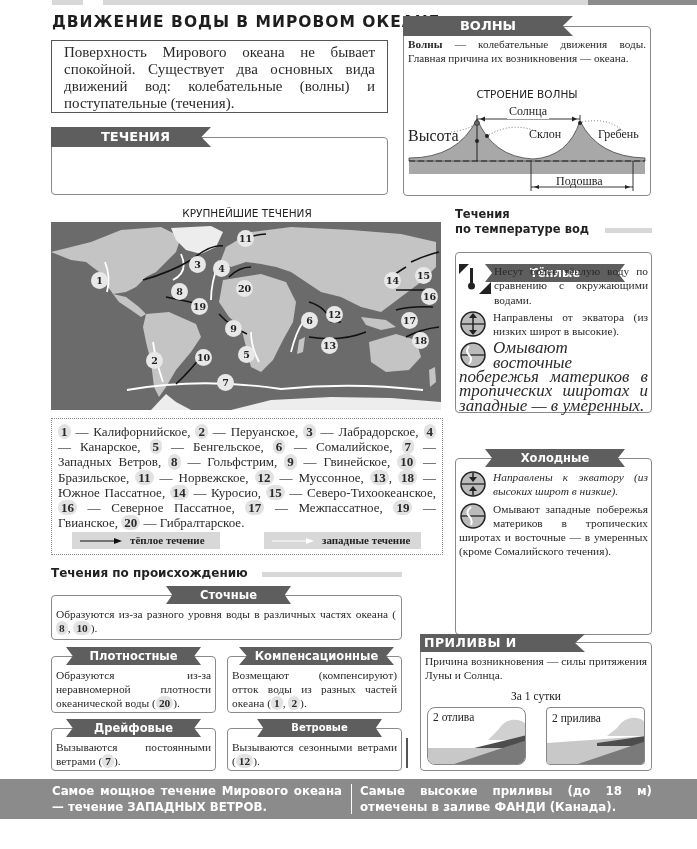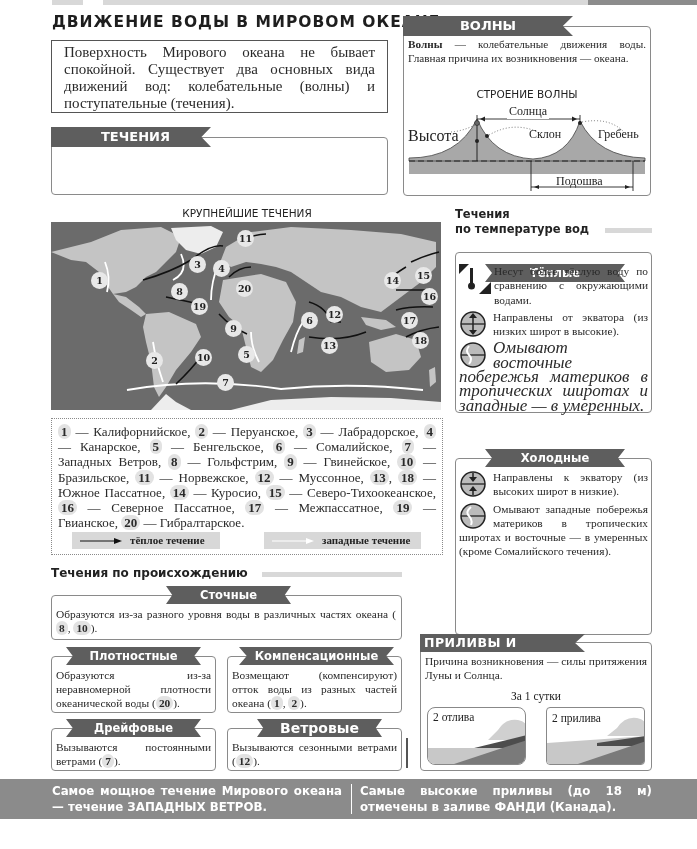--- a/index.html
+++ b/index.html
@@ -211,21 +211,21 @@
           </svg>
       </span><span>Омывают восточные побережья материков в тропических широтах и западные — в умеренных.</span>
     </div>
   </div>
 </div>
 
 <div class="abs" style="left:455px; top:425px; width:197px; height:194px;margin-top:24px;">
   <div class="abs panel" style="left:0; top:9px; width:197px; height:177px;"></div>
   <div class="abs ribbon ribbon-both" style="left:30px; top:0; width:140px; height:18px; font-size:11.5px; line-height:18px;">Холодные</div>
   <div class="abs" style="left:4px; top:21px; width:189px;">
-    <div class="sec-text" style="font-size:11.4px; line-height:14.3px; margin-bottom:3px; clear:both;">
+    <div class="sec-text" style="font-size:11.4px; line-height:14.3px; margin-bottom:3px; clear:both;font-style:italic;">
       <span style="float:left; width:30px; height:28px; margin-right:4px;">
         <svg width="28" height="28">
             <circle cx="14" cy="14" r="12" fill="#bbb" stroke="#222" stroke-width="1.5"></circle>
             <line x1="2" y1="14" x2="26" y2="14" stroke="#222" stroke-width="1.3"></line>
             <line x1="14" y1="3" x2="14" y2="11" stroke="#222" stroke-width="1.5"></line>
             <polygon points="14,12 10,7 18,7" fill="#222"></polygon>
             <line x1="14" y1="17" x2="14" y2="25" stroke="#222" stroke-width="1.5"></line>
             <polygon points="14,16 10,21 18,21" fill="#222"></polygon>
           </svg>
       </span><span>Направлены к экватору (из высоких широт в низкие).</span>
@@ -264,21 +264,21 @@
 </div>
 
 <div class="abs" style="left:51px; top:719px; width:165px; height:52px;">
   <div class="abs panel" style="left:0; top:9px; width:165px; height:43px;"></div>
   <div class="abs ribbon ribbon-both" style="left:15px; top:0; width:135px; height:18px; font-size:11.5px; line-height:18px;">Дрейфовые</div>
   <div class="abs sec-text" style="left:5px; top:21px; width:155px; font-size:11.4px; line-height:14px;"><span>Вызываются постоянными ветрами (</span><span class="num">7</span><span>).</span></div>
 </div>
 
 <div class="abs" style="left:227px; top:719px; width:175px; height:52px;">
   <div class="abs panel" style="left:0; top:9px; width:175px; height:43px;"></div>
-  <div class="abs ribbon ribbon-both" style="left:30px; top:0; width:125px; height:18px; font-size:14px; line-height:18px;">Ветровые</div>
+  <div class="abs ribbon ribbon-both" style="left:30px; top:0; width:125px; height:18px; font-size:10px; line-height:18px;">Ветровые</div>
   <div class="abs sec-text" style="left:5px; top:21px; width:165px; font-size:11.4px; line-height:14px;"><span>Вызываются сезонными ветрами (</span><span class="num">12</span><span>).</span></div>
 </div>
 
 <div class="abs" style="left:406px; top:738px; width:2px; height:30px; background:#555;"></div>
 
 <div class="abs" style="left:420px; top:634px; width:232px; height:137px;">
   <div class="abs panel" style="left:0; top:8px; width:232px; height:129px;"></div>
   <div class="abs ribbon ribbon-left" style="left:0; top:0; width:165px; height:18px; font-size:12.5px; line-height:18px; text-align:left; padding-left:4px; letter-spacing:0.5px;">ПРИЛИВЫ И ОТЛИВЫ</div>
   <div class="abs sec-text" style="left:5px; top:20px; width:222px; font-size:11.4px; line-height:14px;">Причина возникновения — силы притяжения Луны и Солнца.</div>
   <div class="abs serif" style="left:0; top:56px; width:232px; text-align:center; font-size:11.5px;">За 1 сутки</div>

